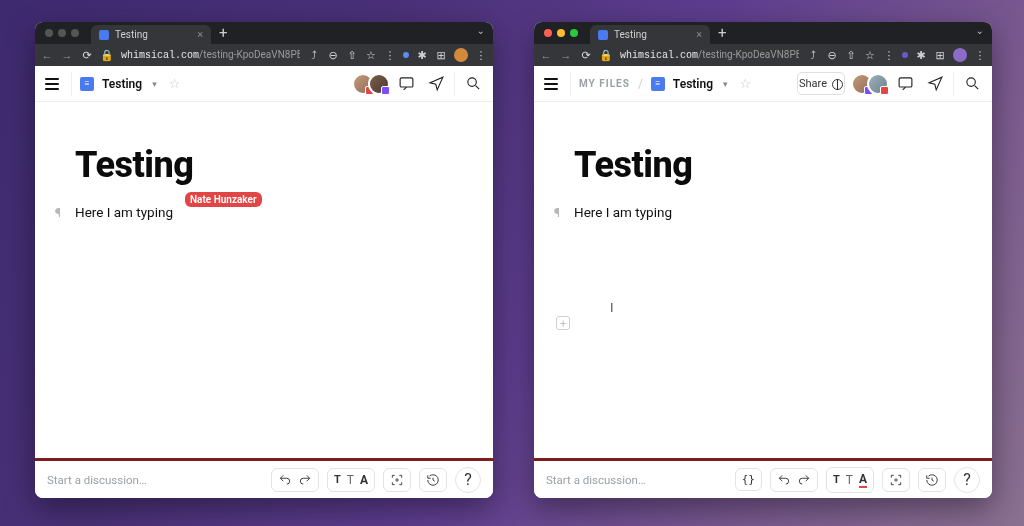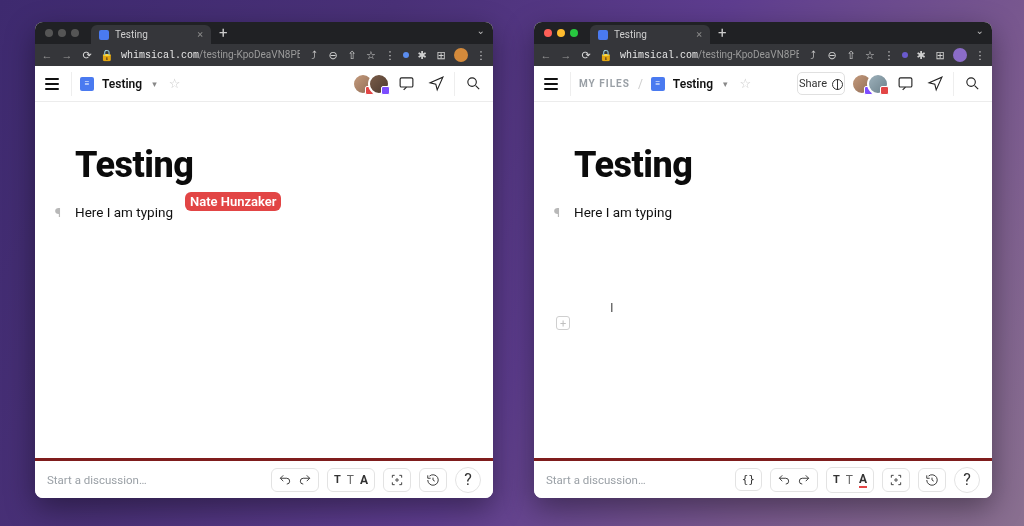--- a/index.html
+++ b/index.html
@@ -108,21 +108,21 @@
   .av .badge{position:absolute;right:-2px;bottom:-2px;width:9px;height:9px;border-radius:2px;border:1.5px solid #fff;}
   .badge.red{background:#e24545;} .badge.purple{background:#7c4dff;}
   .hdr-ico{width:28px;height:28px;display:flex;align-items:center;justify-content:center;color:#222;}
   .hdr-ico svg{width:17px;height:17px;stroke:#222;stroke-width:1.6;fill:none;}
 
   
   .doc{flex:1;padding:0 40px;position:relative;background:#fff;}
   .doc h1{font-size:36px;font-weight:800;color:#0b0b0b;letter-spacing:-.5px;margin-top:42px;}
   .line{display:flex;align-items:center;gap:10px;margin-top:18px;font-size:13.5px;color:#111;position:relative;}
   .para-mark{color:#b8b8b8;font-size:13px;width:14px;text-align:center;margin-left:-24px;}
-  .cursor-tag{position:absolute;background:#e24545;color:#fff;font-size:13px;font-weight:600;padding:2px 5px;border-radius:6px;white-space:nowrap;}
+  .cursor-tag{position:absolute;background:#e24545;color:#fff;font-size:10px;font-weight:600;padding:2px 5px;border-radius:6px;white-space:nowrap;}
   #win-left .cursor-tag{left:110px;top:-12px;}
   .plus-handle{position:absolute;left:22px;top:214px;width:14px;height:14px;border:1px solid #cfcfcf;border-radius:3px;display:flex;align-items:center;justify-content:center;color:#bfbfbf;font-size:11px;line-height:1;}
   .text-caret{position:absolute;left:76px;top:198px;color:#555;font-size:13px;}
 
   
   .footer{height:40px;border-top:3px solid #7f1d1d;display:flex;align-items:center;padding:0 12px;gap:8px;background:#fff;}
   .discuss{flex:1;color:#9aa0a6;font-size:11.5px;}
   .chip{border:1px solid #e3e3e3;border-radius:6px;padding:4px 6px;display:flex;align-items:center;gap:6px;color:#333;}
   .chip.split>span{font-size:12px;}
   .chip .sub{font-size:10px;color:#666;}

